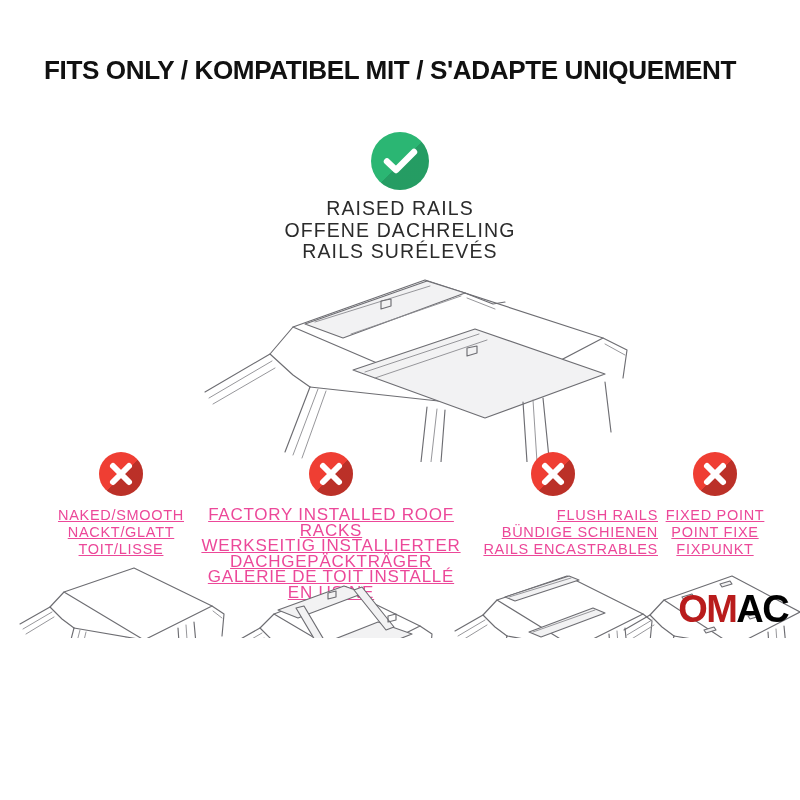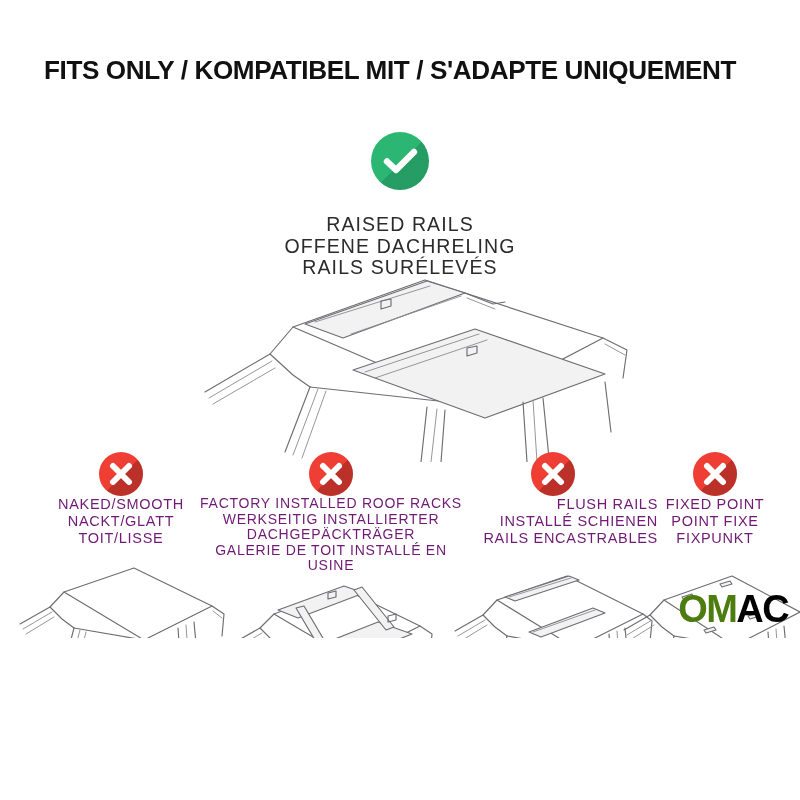--- a/index.html
+++ b/index.html
@@ -66,21 +66,21 @@
     background:
       linear-gradient(135deg, rgba(0,0,0,0) 53%, rgba(0,0,0,0.22) 53%);
   }
   .badge svg {
     position: absolute;
     left: 0; top: 0;
     width: 100%; height: 100%;
   }
 
   .primary-text {
-    margin-top: 24px;
+    margin-top: 8px;
     font-size: 19.5px;
     line-height: 21.5px;
     letter-spacing: 1.1px;
     color: #2b2b2b;
     font-weight: 400;
   }
 
   
   .main-illustration {
     position: absolute;
@@ -98,30 +98,32 @@
     width: 800px;
     height: 250px;
   }
   .col {
     position: absolute;
     top: 0;
     text-align: center;
   }
   .col .badge { width: 44px; height: 44px; }
   .col-label {
-    color: #701a75;
+    margin-top: 11px;
+    color: #ec4899;
     font-weight: 400;
+    text-decoration: underline;
   }
   .col-0 { left: 5px;   width: 232px; }
   .col-1 { left: 196px; width: 270px; }
   .col-2 { left: 448px; width: 210px; }
   .col-3 { left: 630px; width: 170px; }
 
   .col-0 .col-label { font-size: 14.5px; line-height: 17px; letter-spacing: 0.7px; }
-  .col-1 .col-label { font-size: 14px; line-height: 15.6px; letter-spacing: 0.75px; }
+  .col-1 .col-label { font-size: 17px; line-height: 15.6px; letter-spacing: 0.75px; }
   .col-2 .col-label { font-size: 14.5px; line-height: 17px; letter-spacing: 0.7px; text-align: right; }
   .col-3 .col-label { font-size: 14.5px; line-height: 17px; letter-spacing: 0.7px; }
 
   .col-illustration {
     position: absolute;
     top: 108px;
     left: 50%;
     transform: translateX(-50%);
   }
   .col-0 .col-illustration { width: 210px; height: 130px; }
@@ -132,21 +134,21 @@
   
   .logo {
     position: absolute;
     right: 12px;
     bottom: 10px;
     font-size: 38px;
     font-weight: bold;
     letter-spacing: -1.6px;
     line-height: 1;
   }
-  .logo .om { color: #4d7c0f; }
+  .logo .om { color: #b91c1c; }
   .logo .ac { color: #000000; }
 
   
   .lineart { fill: none; stroke: #6d6d72; stroke-width: 1.15; stroke-linecap: round; stroke-linejoin: round; }
   .lineart-thin { fill: none; stroke: #8b8b90; stroke-width: 0.9; stroke-linecap: round; stroke-linejoin: round; }
   .rail-fill { fill: #f2f2f3; stroke: #6d6d72; stroke-width: 1.15; stroke-linejoin: round; }
 </style>
 </head>
 <body>
 
@@ -292,21 +294,21 @@
 
     <div class="col col-2">
       <div class="badge no">
         <div class="shadow"></div>
         <svg viewBox="0 0 44 44">
           <path d="M14 14 L30 30 M30 14 L14 30" fill="none" stroke="#ffffff" stroke-width="6" stroke-linecap="round"></path>
         </svg>
       </div>
       <div class="col-label">
         <div>FLUSH RAILS</div>
-        <div>INSTALLÉ SCHIENEN</div>
+        <div>BÜNDIGE SCHIENEN</div>
         <div>RAILS ENCASTRABLES</div>
       </div>
       <svg class="col-illustration" viewBox="0 0 200 130">
         <path class="lineart" d="M44 36 L114 12 L190 50 L122 84 Z"></path>
         <path class="lineart" d="M44 36 L30 51 L42 63 L54 72"></path>
         <path class="lineart" d="M54 72 L122 84"></path>
         <path class="lineart" d="M30 51 L2 67"></path>
         <path class="lineart-thin" d="M32 56 L5 72"></path>
         <path class="lineart-thin" d="M34 61 L8 77"></path>
         <path class="lineart" d="M54 72 L40 126"></path>

